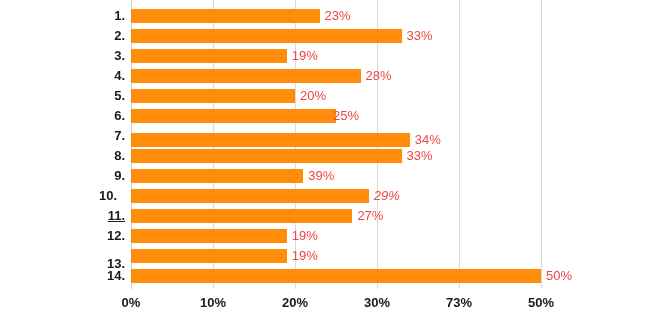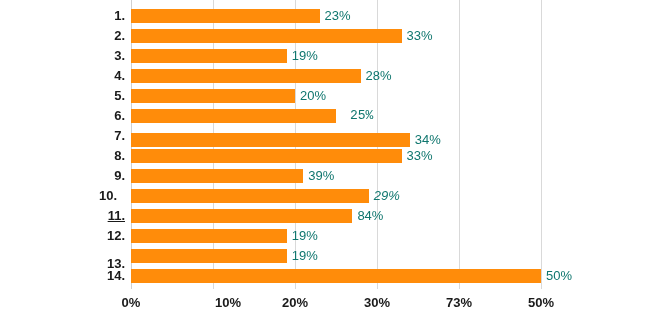--- a/index.html
+++ b/index.html
@@ -49,21 +49,21 @@
     position: absolute;
     left: 0;
     top: 3px;
     height: 14px;
     background: #FF8C0A;
   }
   .bar-label {
     position: absolute;
     top: 1px;
     font-size: 13px;
-    color: #0f766e;
+    color: #ef4444;
     white-space: nowrap;
     line-height: 18px;
   }
 
   .cat-label {
     position: absolute;
     width: 110px;
     text-align: right;
     font-size: 13px;
     font-weight: bold;
@@ -114,41 +114,41 @@
         <div class="bar-row" style="top: 66px; width: 410px;">
           <div class="bar" style="width: 229.6px; background: rgb(255, 140, 10);"></div>
           <div class="bar-label" style="left: 234.6px;">28%</div>
         </div>
         <div class="bar-row" style="top: 86px; width: 410px;">
           <div class="bar" style="width: 164px; background: rgb(255, 140, 10);"></div>
           <div class="bar-label" style="left: 169px;">20%</div>
         </div>
         <div class="bar-row" style="top: 106px; width: 410px;">
           <div class="bar" style="width: 205px; background: rgb(255, 140, 10);"></div>
-          <div class="bar-label" style="left: 219px; font-family: Liberation Mono, monospace;">25%</div>
+          <div class="bar-label" style="left: 202px;">25%</div>
         </div>
         <div class="bar-row" style="top: 130px; width: 410px;">
           <div class="bar" style="width: 278.8px; background: rgb(255, 140, 10);"></div>
           <div class="bar-label" style="left: 283.8px;">34%</div>
         </div>
         <div class="bar-row" style="top: 146px; width: 410px;">
           <div class="bar" style="width: 270.6px; background: rgb(255, 140, 10);"></div>
           <div class="bar-label" style="left: 275.6px;">33%</div>
         </div>
         <div class="bar-row" style="top: 166px; width: 410px;">
           <div class="bar" style="width: 172.2px; background: rgb(255, 140, 10);"></div>
           <div class="bar-label" style="left: 177.2px;">39%</div>
         </div>
         <div class="bar-row" style="top: 186px; width: 410px; font-style: italic;">
           <div class="bar" style="width: 237.8px; background: rgb(255, 140, 10);"></div>
           <div class="bar-label" style="left: 242.8px;">29%</div>
         </div>
         <div class="bar-row" style="top: 206px; width: 410px;">
           <div class="bar" style="width: 221.4px; background: rgb(255, 140, 10);"></div>
-          <div class="bar-label" style="left: 226.4px;">84%</div>
+          <div class="bar-label" style="left: 226.4px;">27%</div>
         </div>
         <div class="bar-row" style="top: 226px; width: 410px;">
           <div class="bar" style="width: 155.8px; background: rgb(255, 140, 10);"></div>
           <div class="bar-label" style="left: 160.8px;">19%</div>
         </div>
         <div class="bar-row" style="top: 246px; width: 410px;">
           <div class="bar" style="width: 155.8px; background: rgb(255, 140, 10);"></div>
           <div class="bar-label" style="left: 160.8px;">19%</div>
         </div>
         <div class="bar-row" style="top: 266px; width: 410px;">
@@ -169,20 +169,20 @@
       <div class="cat-label" style="left: 15px; top: 146px;">8.</div>
       <div class="cat-label" style="left: 15px; top: 166px;">9.</div>
       <div class="cat-label" style="left: 7px; top: 186px;">10.</div>
       <div class="cat-label" style="left: 15px; top: 206px; text-decoration: underline;">11.</div>
       <div class="cat-label" style="left: 15px; top: 226px;">12.</div>
       <div class="cat-label" style="left: 15px; top: 246px; margin-top: 8px;">13.</div>
       <div class="cat-label" style="left: 15px; top: 266px;">14.</div>
     </div>
   <div id="tick-labels">
       <div class="tick-label" style="left: 131px;">0%</div>
-      <div class="tick-label" style="left: 206px; text-align: right;">10%</div>
+      <div class="tick-label" style="left: 213px;">10%</div>
       <div class="tick-label" style="left: 295px;">20%</div>
       <div class="tick-label" style="left: 377px;">30%</div>
       <div class="tick-label" style="left: 459px;">73%</div>
       <div class="tick-label" style="left: 541px;">50%</div>
     </div>
 
 </div>
 
 </body></html>

